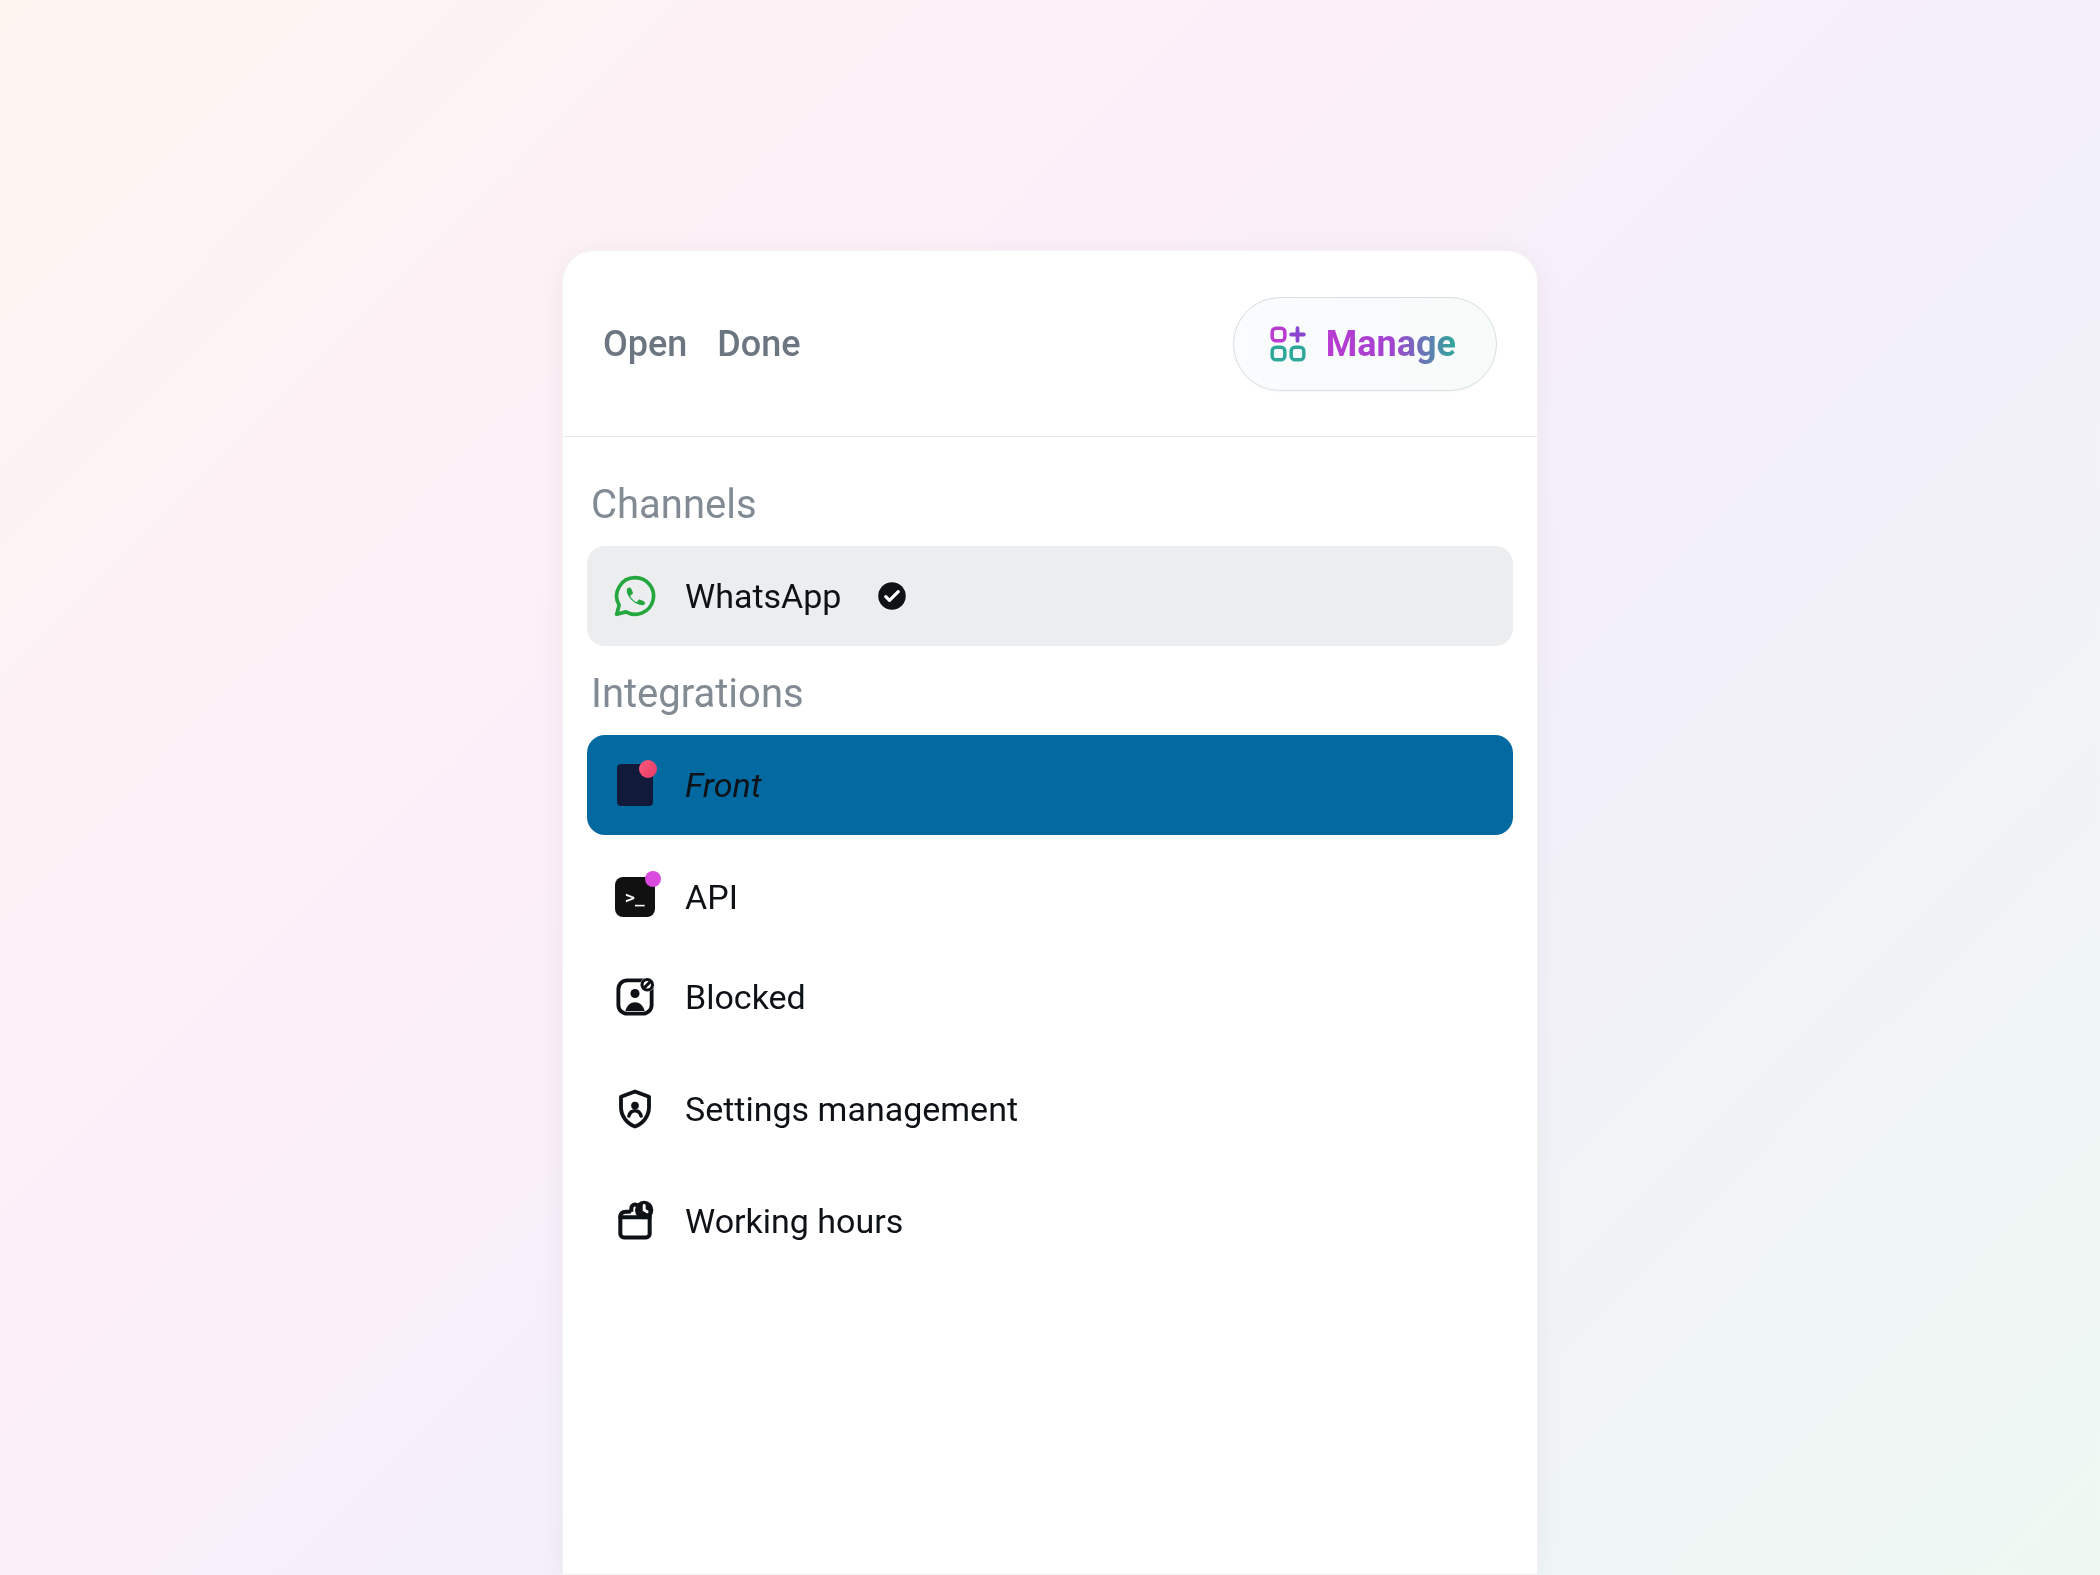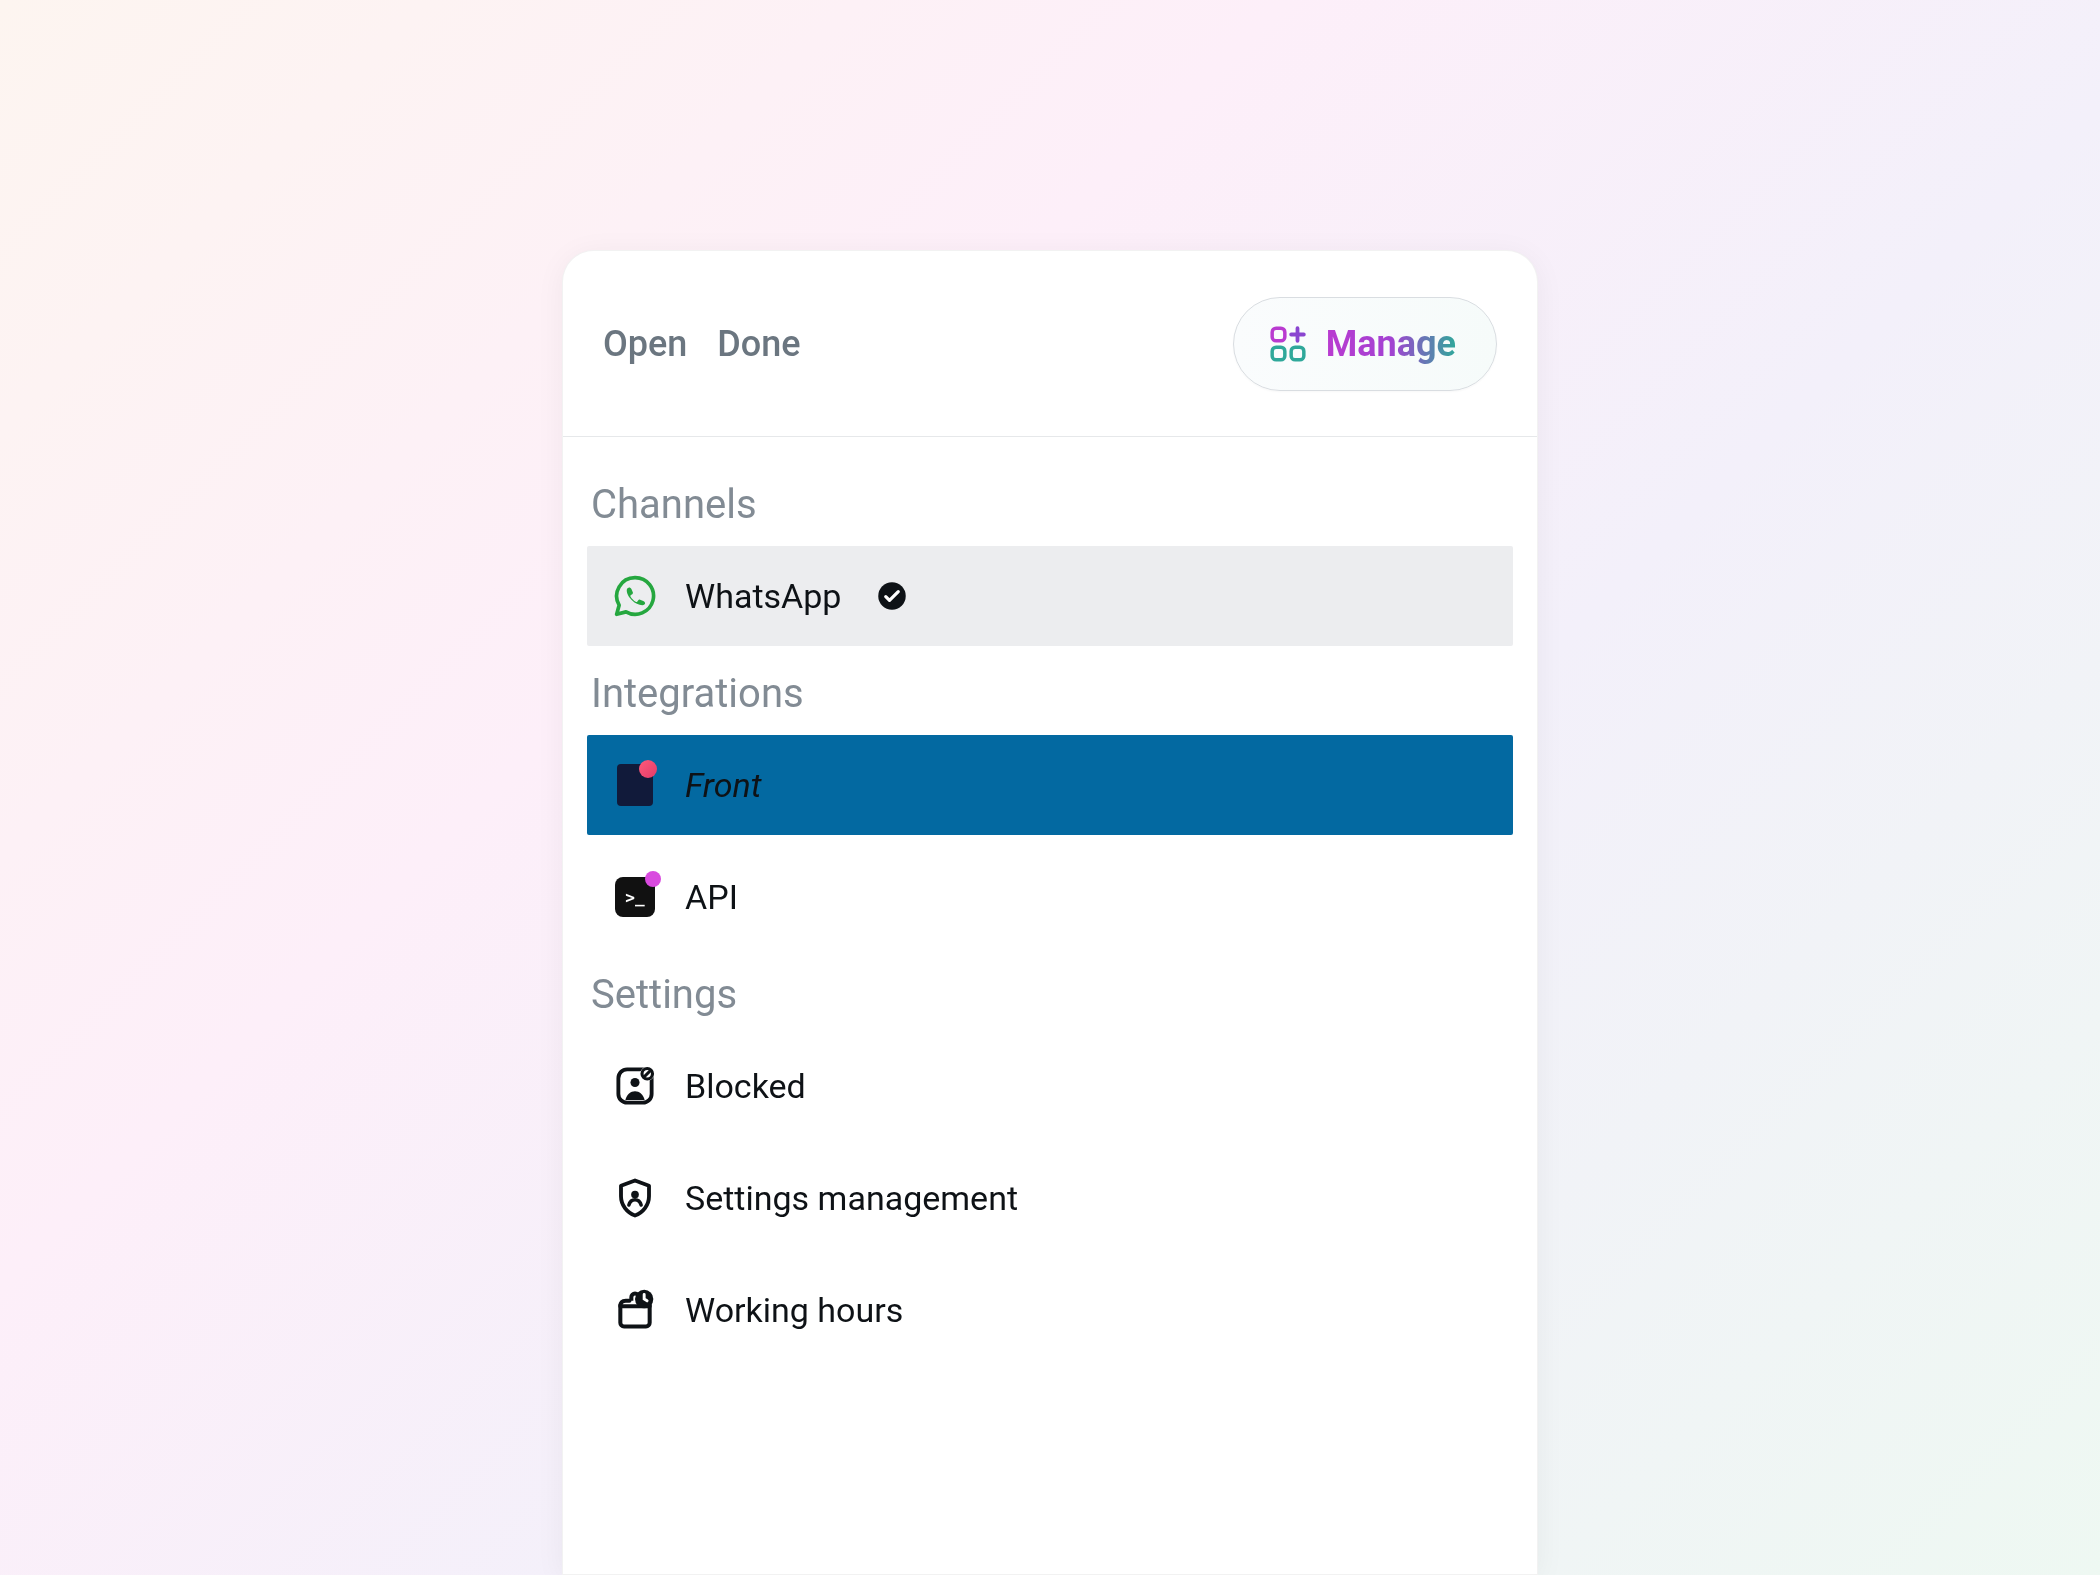--- a/index.html
+++ b/index.html
@@ -69,21 +69,21 @@
     font-size: 40px;
     color: #828b94;
     font-weight: 400;
     padding-left: 4px;
     margin-bottom: 18px;
   }
   .row {
     display: flex;
     align-items: center;
     height: 100px;
-    border-radius: 2px;
+    border-radius: 18px;
     padding: 0 26px;
     gap: 28px;
     cursor: pointer;
   }
   .row-selected { background: #ecedef; }
   .row-light { background: #0369a1; font-style: italic; }
   .row-label {
     font-size: 34px;
     color: #0e1216;
     font-weight: 400;
@@ -188,21 +188,20 @@
       </span>
       <span class="row-label">Front</span>
     </div>
     <div class="row item-gap">
       <span class="icon-slot">
         <span class="api-logo">&gt;_</span>
       </span>
       <span class="row-label">API</span>
     </div>
 
-    <div class="section-label section-gap">Settings</div>
     <div class="row">
       <span class="icon-slot">
         <svg width="42" height="42" viewBox="0 0 24 24" fill="none">
           <rect x="2.5" y="2.5" width="19" height="19" rx="5" stroke="#0e1216" stroke-width="2.2"></rect>
           <circle cx="12" cy="10" r="2.6" fill="#0e1216"></circle>
           <path d="M6.5 20c.8-3.3 3-5 5.5-5s4.7 1.7 5.5 5" fill="#0e1216"></path>
           <circle cx="19" cy="5" r="4" fill="#fff"></circle>
           <circle cx="19" cy="5" r="3" stroke="#0e1216" stroke-width="1.8" fill="none"></circle>
           <line x1="17" y1="7" x2="21" y2="3" stroke="#0e1216" stroke-width="1.8"></line>
         </svg>

